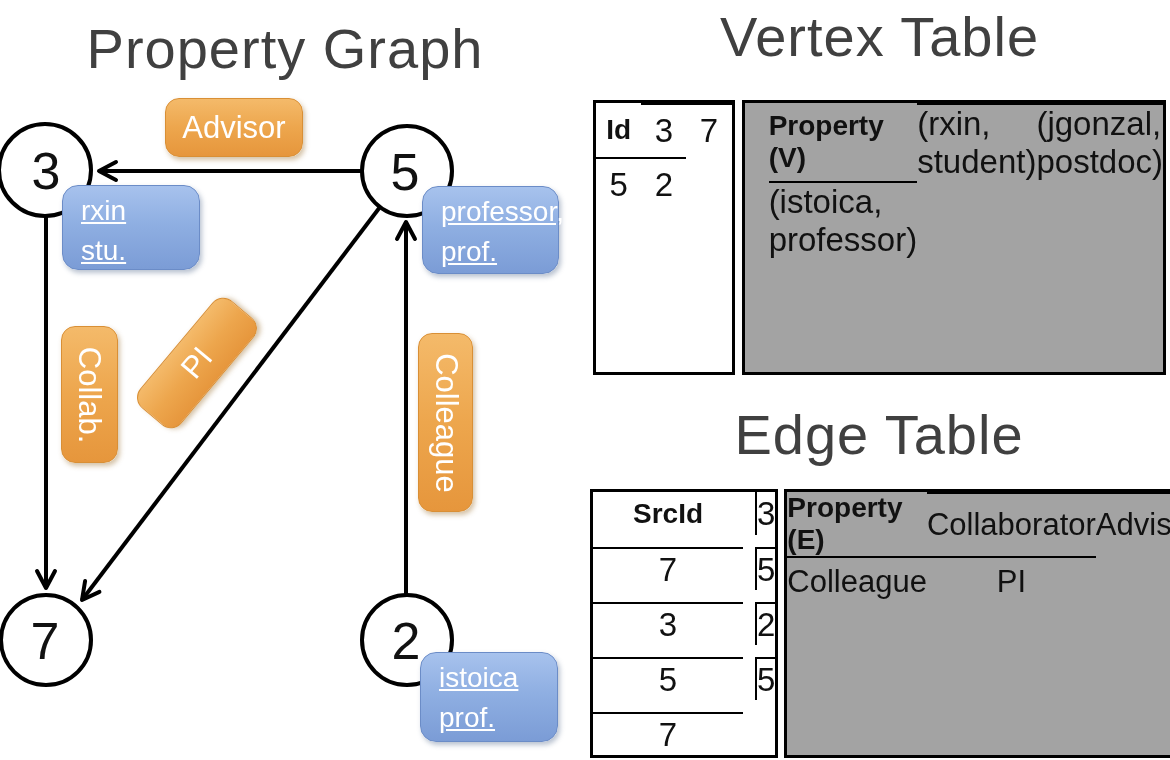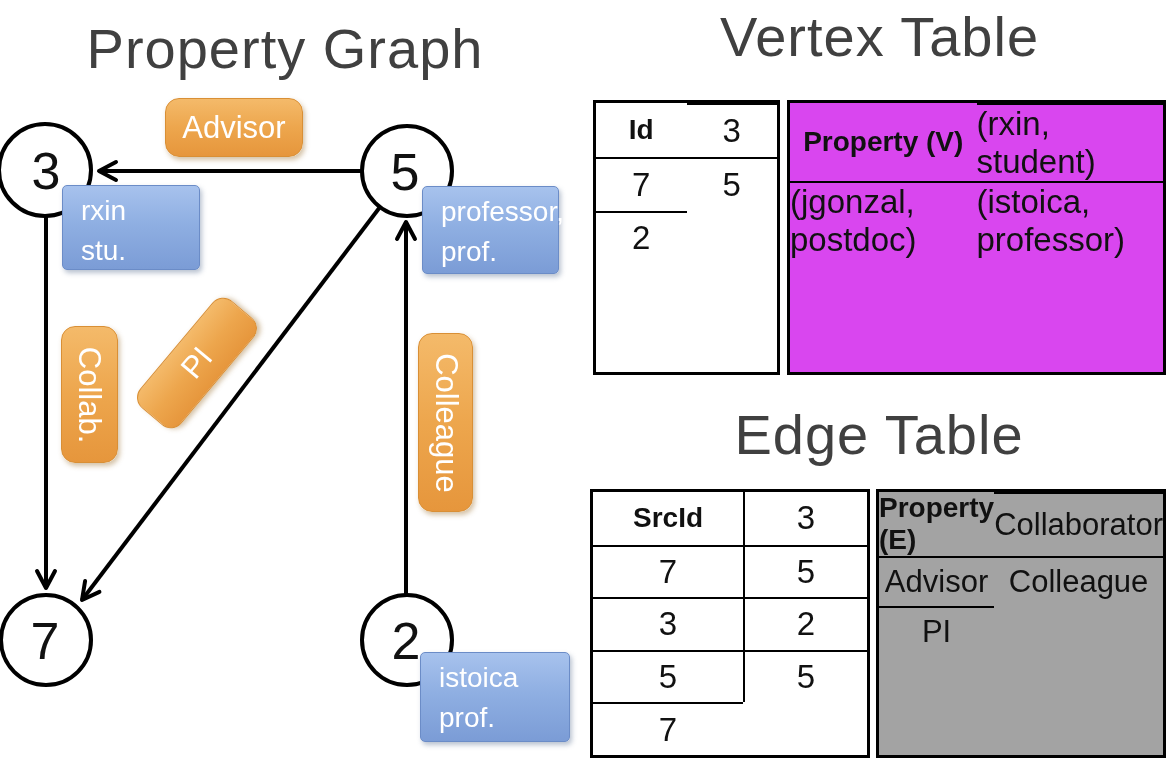--- a/index.html
+++ b/index.html
@@ -12,25 +12,25 @@
     font-size:56px;letter-spacing:1px;text-align:center;color:#404040;
     font-weight:400;white-space:nowrap;
   }
   
   .vnum{
     position:absolute;width:80px;height:68px;line-height:68px;text-align:center;
     font-size:52px;color:#111;
   }
   
   .blue-box{
-    position:absolute;border-radius:5px;color:#fff;
+    position:absolute;border-radius:16px;color:#fff;
     background:linear-gradient(180deg,#a7c2ed 0%,#8fafe2 45%,#7b9cd6 100%);
     border:1px solid #6b8cc7;
     box-shadow:2px 3px 5px rgba(100,120,150,.45);
-    font-size:28px;line-height:40px;padding:5px 11px 0 18px;box-sizing:border-box;
+    font-size:28px;line-height:40px;padding:5px 11px 0 18px;box-sizing:border-box;text-decoration:underline;
   }
   
   .orange-box{
     position:absolute;border-radius:14px;color:#fff;
     background:linear-gradient(180deg,#f4ba6a 0%,#eda64d 50%,#e6963c 100%);
     border:1px solid #d98f35;
     box-shadow:2px 3px 5px rgba(160,120,60,.45);
     display:flex;align-items:center;justify-content:center;
     font-size:31px;box-sizing:border-box;
   }
@@ -39,23 +39,23 @@
   
   .tbl{
     border:3px solid #000;box-sizing:border-box;background:#fff;
     display:grid;
   }
   .cell{
     display:flex;align-items:center;justify-content:center;
     font-size:33px;color:#111;box-sizing:border-box;
   }
   .cell.head{font-weight:700;font-size:28px;}
-  .stack{grid-auto-flow:row;grid-template-columns:1fr 1fr;}
+  .stack{grid-auto-flow:row;grid-template-columns:1fr 1fr 1fr;}
   .stack .cell + .cell{border-top:2px solid #000;}
-  .vt-prop{background:#d946ef;}
+  .vt-prop{background:#a3a3a3;padding-left:24px;}
   .et-prop{background:#a3a3a3;}
   .et-ids{grid-template-columns:150px 1fr;}
   .et-ids .cell:nth-child(2n){border-left:2px solid #000;}
   .et-ids .cell:nth-child(n+3){border-top:2px solid #000;}
   .tbl-wrap{display:flex;}
 </style>
 </head>
 <body>
 
 <div class="stage">
@@ -84,21 +84,21 @@
   <div class="vnum" style="left:366px;top:607px;">2</div>
 
   <div class="blue-box" style="left:62px;top:185px;width:138px;height:85px;">
     <div>rxin</div>
     <div>stu.</div>
   </div>
   <div class="blue-box" style="left:422px;top:186px;width:137px;height:88px;">
     <div>professor,</div>
     <div>prof.</div>
   </div>
-  <div class="blue-box" style="left:420px;top:652px;width:150px;height:90px;">
+  <div class="blue-box" style="left:420px;top:652px;width:138px;height:90px;">
     <div>istoica</div>
     <div>prof.</div>
   </div>
 
   <div class="orange-box" style="left:165px;top:98px;width:138px;height:59px;">
     <span>Advisor</span>
   </div>
   <div class="orange-box" style="left:61px;top:326px;width:57px;height:137px;">
     <span class="rot90">Collab.</span>
   </div>
@@ -123,21 +123,21 @@
       <div class="cell head">Property (V)</div>
       <div class="cell">(rxin, student)</div>
       <div class="cell">(jgonzal, postdoc)</div>
       <div class="cell">(istoica, professor)</div>
     </div>
   </div>
 
   <div class="abs big-title" style="left:592px;top:402px;width:574px;">Edge Table</div>
 
   <div class="abs tbl-wrap" style="left:590px;top:489px;width:576px;height:269px;gap:6px;">
-    <div class="tbl et-ids" style="width:281px;grid-template-rows:repeat(5,1fr);">
+    <div class="tbl et-ids" style="width:281px;grid-template-rows:repeat(5,1fr);gap:12px;">
       <div class="cell head">SrcId</div>
       <div class="cell">3</div>
       <div class="cell">7</div>
       <div class="cell">5</div>
       <div class="cell">3</div>
       <div class="cell">2</div>
       <div class="cell">5</div>
       <div class="cell">5</div>
       <div class="cell">7</div>
     </div>

